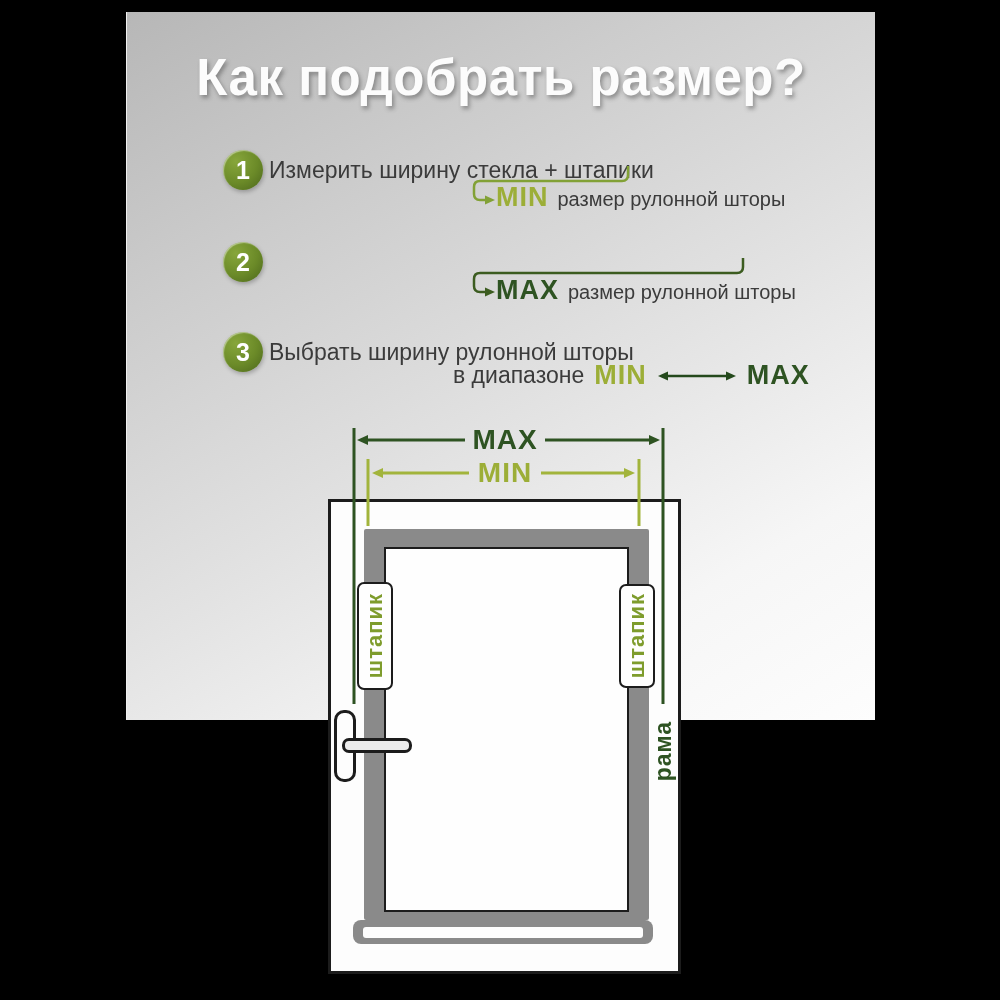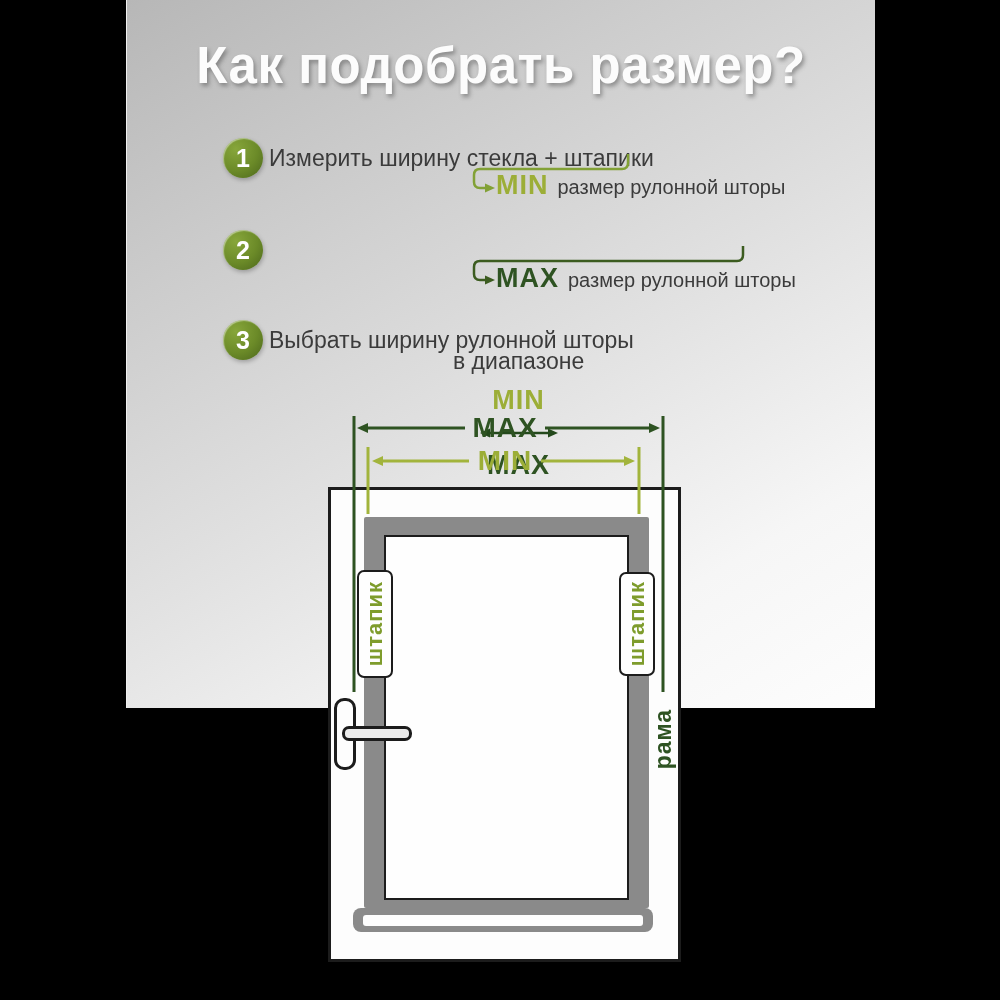--- a/index.html
+++ b/index.html
@@ -1,18 +1,18 @@
 <!DOCTYPE html>
 <html><head>
 <meta charset="utf-8">
 <style>
   html,body{margin:0;padding:0;}
   body{width:1000px;height:1000px;background:#000;position:relative;overflow:hidden;
        font-family:"Liberation Sans","DejaVu Sans",sans-serif;}
-  .content{position:absolute;left:126px;top:0;width:748px;height:708px;
+  .content{position:absolute;left:126px;top:12px;width:748px;height:708px;
            background:linear-gradient(150deg,#b7b7b7 0%,#cbcbcb 25%,#e2e2e2 55%,#f6f6f6 80%,#fdfdfd 100%);
            border-left:1px solid #f0f0f0;}
   .abs{position:absolute;}
   .title{left:0;top:36px;width:748px;text-align:center;color:#fcfcfc;font-weight:bold;
          font-size:51px;letter-spacing:.5px;text-shadow:2px 3px 4px rgba(60,60,60,.45);}
   .badge{width:40px;height:40px;border-radius:50%;color:#fff;font-weight:bold;font-size:25px;
          display:flex;align-items:center;justify-content:center;
          background:radial-gradient(circle at 32% 28%,#87a63b 0%,#6b8a28 55%,#4b661c 100%);
          box-shadow:1px 2px 4px rgba(0,0,0,.25), inset 1px 1px 1px rgba(255,255,255,.45);}
   .step-text{font-size:23px;color:#3b3b3b;white-space:nowrap;}
@@ -65,21 +65,21 @@
   </div>
   <div class="abs result-row" style="left:369px;top:263px;">
     <span class="kw kw-max">MAX</span>
     <span class="result-rest">размер рулонной шторы</span>
   </div>
 
   <div class="abs badge" style="left:96px;top:320px;">
     <span>3</span>
   </div>
   <div class="abs step-text" style="left:142px;top:327px;">Выбрать ширину рулонной шторы</div>
-  <div class="abs range-row" style="left:326px;top:348px;flex-direction:column;">
+  <div class="abs range-row" style="left:326px;top:348px;">
     <span class="step-text">в диапазоне</span>
     <span class="kw kw-min">MIN</span>
     <svg width="80" height="14" viewBox="0 0 80 14">
       <line x1="8" y1="7" x2="72" y2="7" stroke="#24491c" stroke-width="2.5"></line>
       <polygon points="1,7 11,2.5 11,11.5" fill="#24491c"></polygon>
       <polygon points="79,7 69,2.5 69,11.5" fill="#24491c"></polygon>
     </svg>
     <span class="kw kw-max">MAX</span>
   </div>
 

